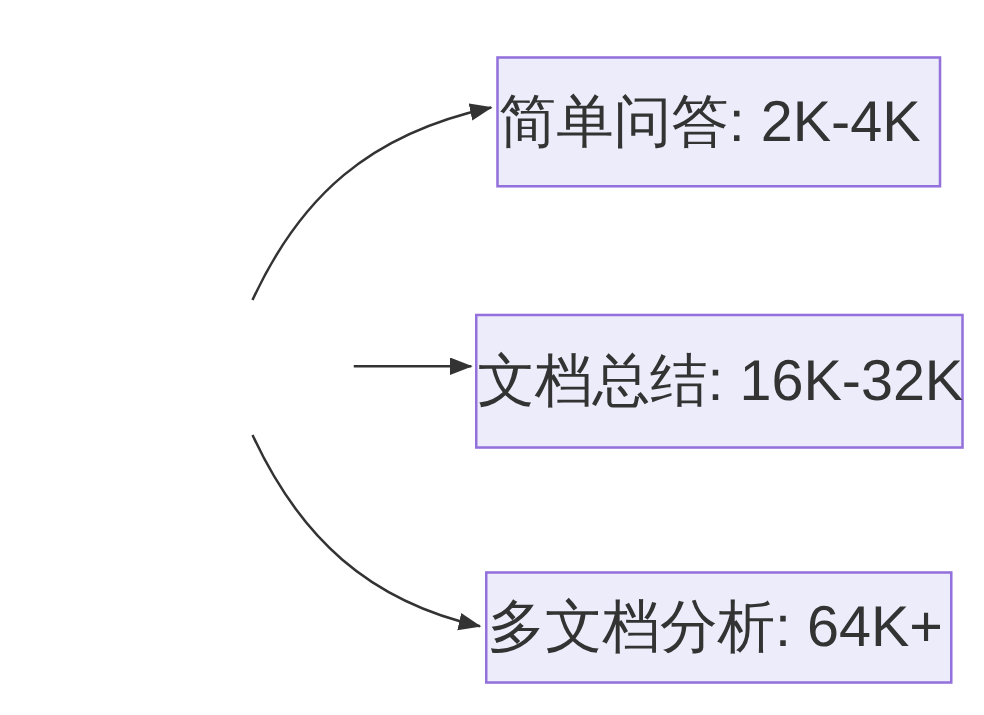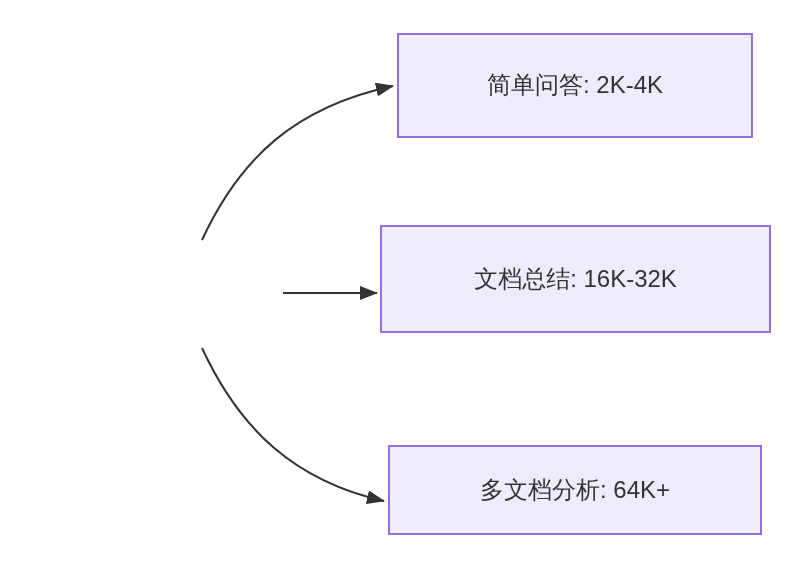--- a/index.html
+++ b/index.html
@@ -31,29 +31,29 @@
     fill: var(--edge, #333333);
     stroke: none;
   }
   .node {
     position: absolute;
     box-sizing: border-box;
     background: var(--node-fill, #ECECFA);
     border: 2px solid var(--node-border, #9370DB);
     display: flex;
     align-items: center;
-    justify-content: center;
     color: var(--text, #333333);
-    font-size: 24px;
+    font-size: 46px;
     line-height: 1.2;
     white-space: nowrap;
+    margin-top: 12px;
   }
   .node-root   { left: 33px;  top: 240px; width: 249px; height: 107px; }
   .node-b0     { left: 397px; top: 33px;  width: 356px; height: 105px; }
-  .node-b1     { left: 380px; top: 225px; width: 391px; height: 108px; }
+  .node-b1     { left: 380px; top: 239px; width: 391px; height: 108px; }
   .node-b2     { left: 388px; top: 445px; width: 374px; height: 90px; }
 </style>
 </head>
 <body>
 
 <div class="canvas">
 
   <svg class="edges" viewBox="0 0 787 572" xmlns="http://www.w3.org/2000/svg">
     <defs>
       <marker id="arrow" markerUnits="userSpaceOnUse" markerWidth="20" markerHeight="16" refX="17" refY="7" orient="auto">

